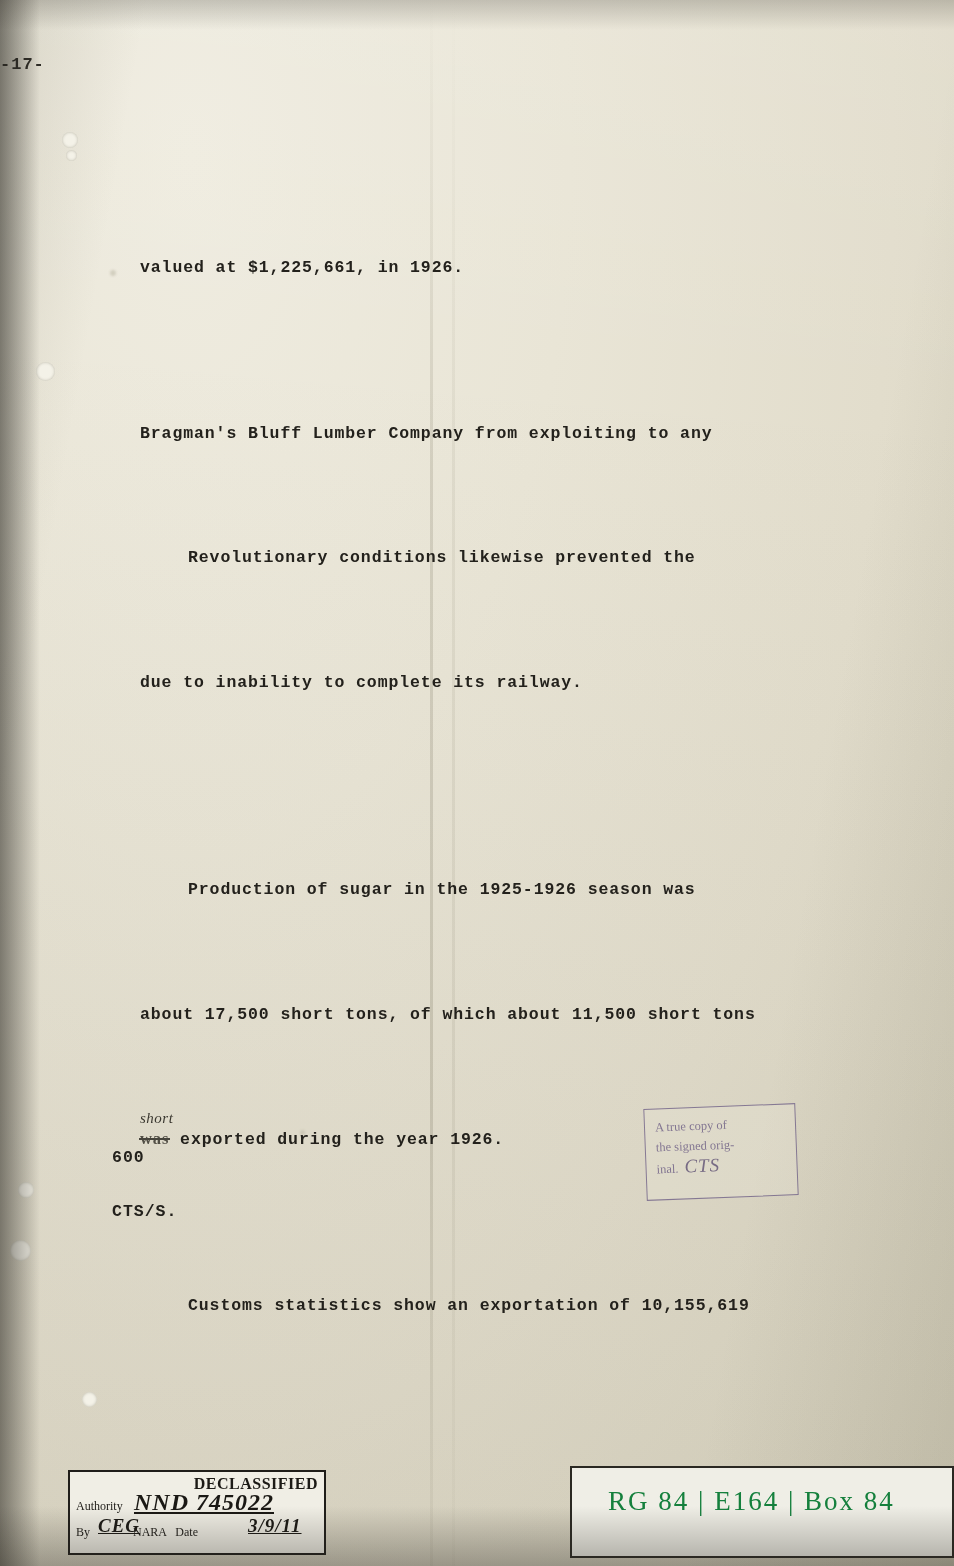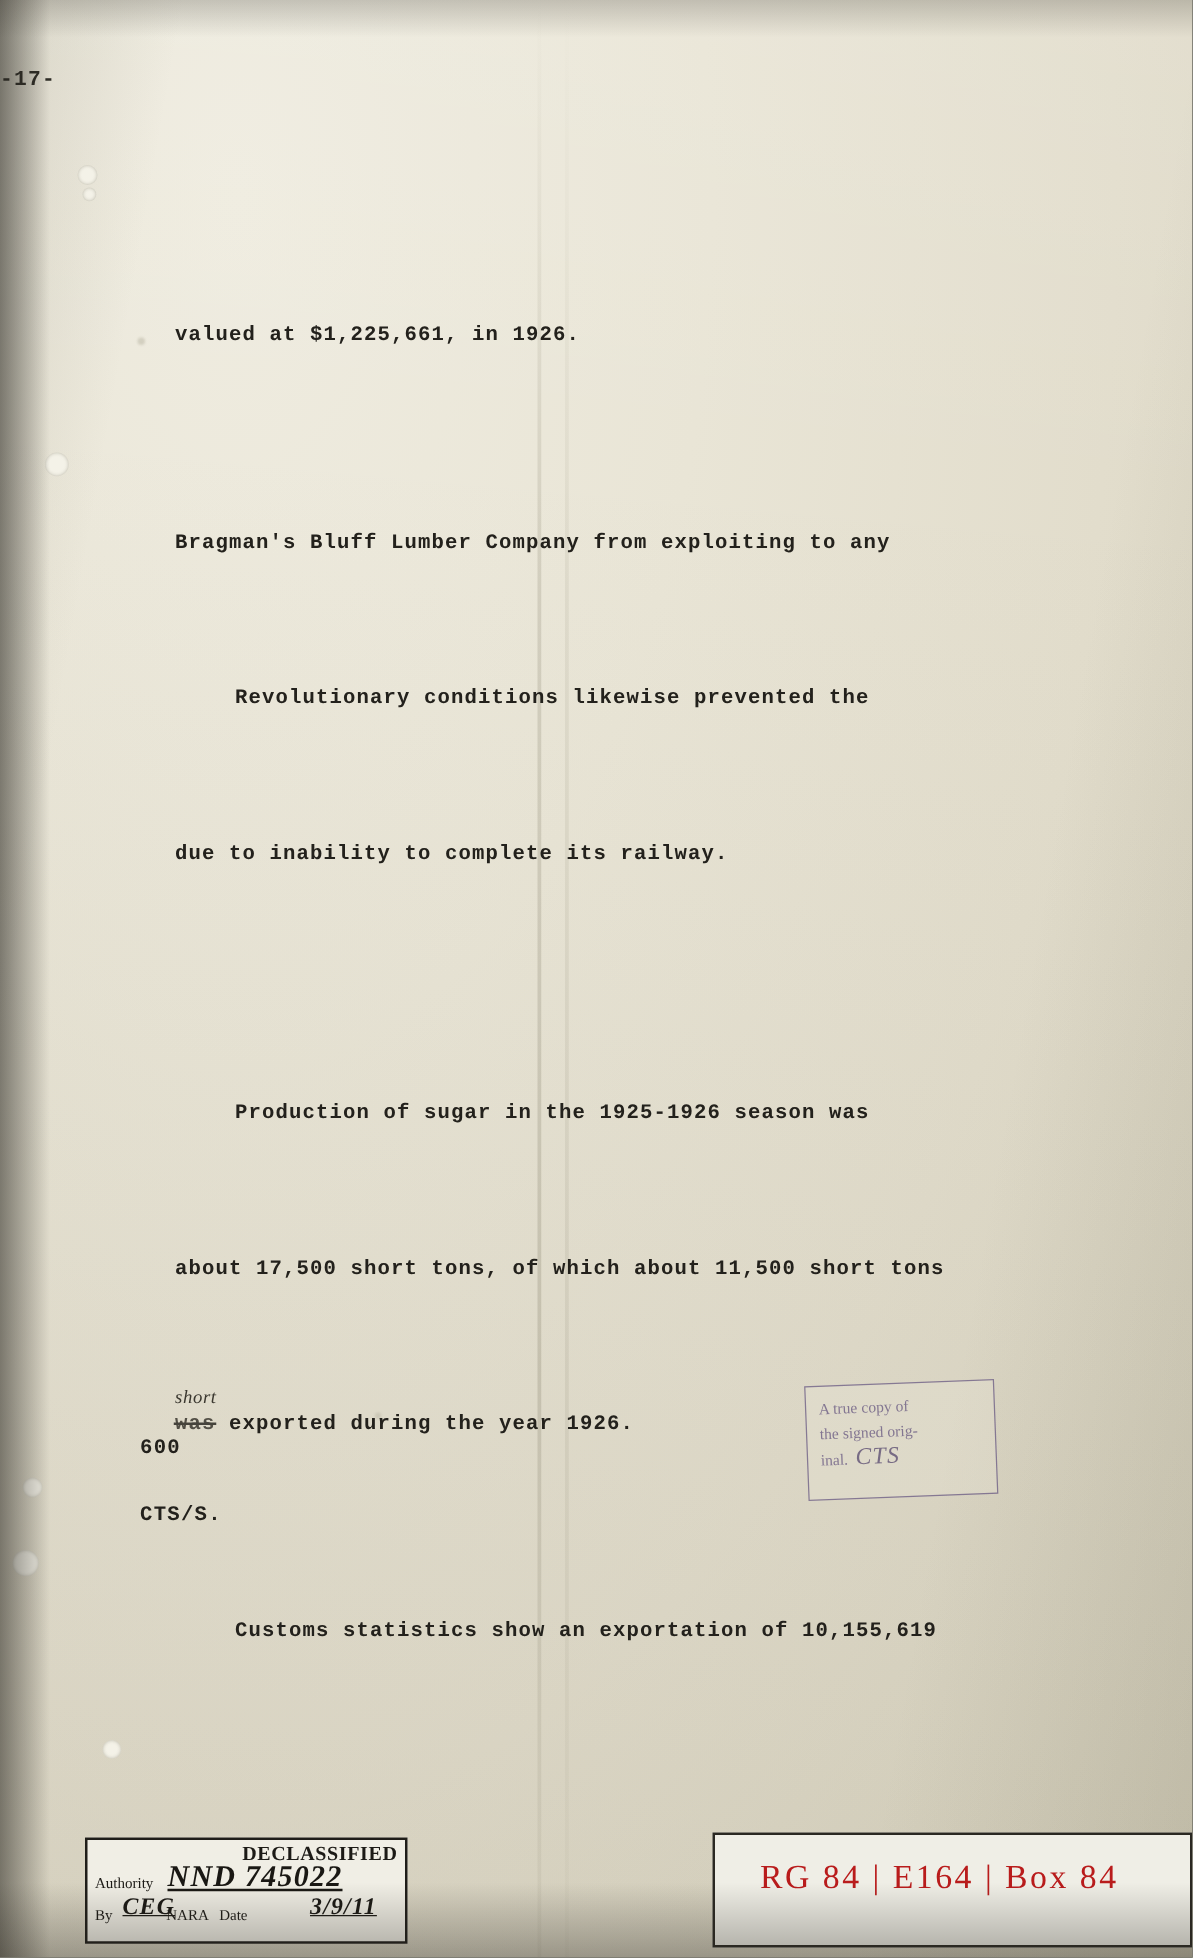--- a/index.html
+++ b/index.html
@@ -86,20 +86,21 @@
     white-space: pre;
   }
   .ln { display: block; position: relative; }
   .indent { padding-left: 48px; }
   .underline-word { text-decoration: underline; }
   
   .struck {
     position: relative;
     color: #3a372f;
     opacity: 0.85;
+    font-family: Liberation Serif, serif;
   }
   .struck::after {
     content: "";
     position: absolute;
     left: -1px; right: -1px;
     top: 48%;
     height: 2px;
     background: #2c2a24;
   }
   .handwrite-ins {
@@ -212,21 +213,21 @@
     background: #efeee6;
     box-sizing: border-box;
   }
   #refbox .ref {
     position: absolute;
     left: 36px;
     top: 18px;
     font-family: "Liberation Serif", serif;
     font-size: 27px;
     letter-spacing: 2px;
-    color: #b91c1c;
+    color: #15803d;
   }
   
   .edge-left {
     position: absolute;
     left: 0; top: 0;
     width: 40px; height: 1566px;
     background: linear-gradient(to right, rgba(40,38,32,0.55), rgba(40,38,32,0));
     pointer-events: none;
   }
   .edge-bottom {

